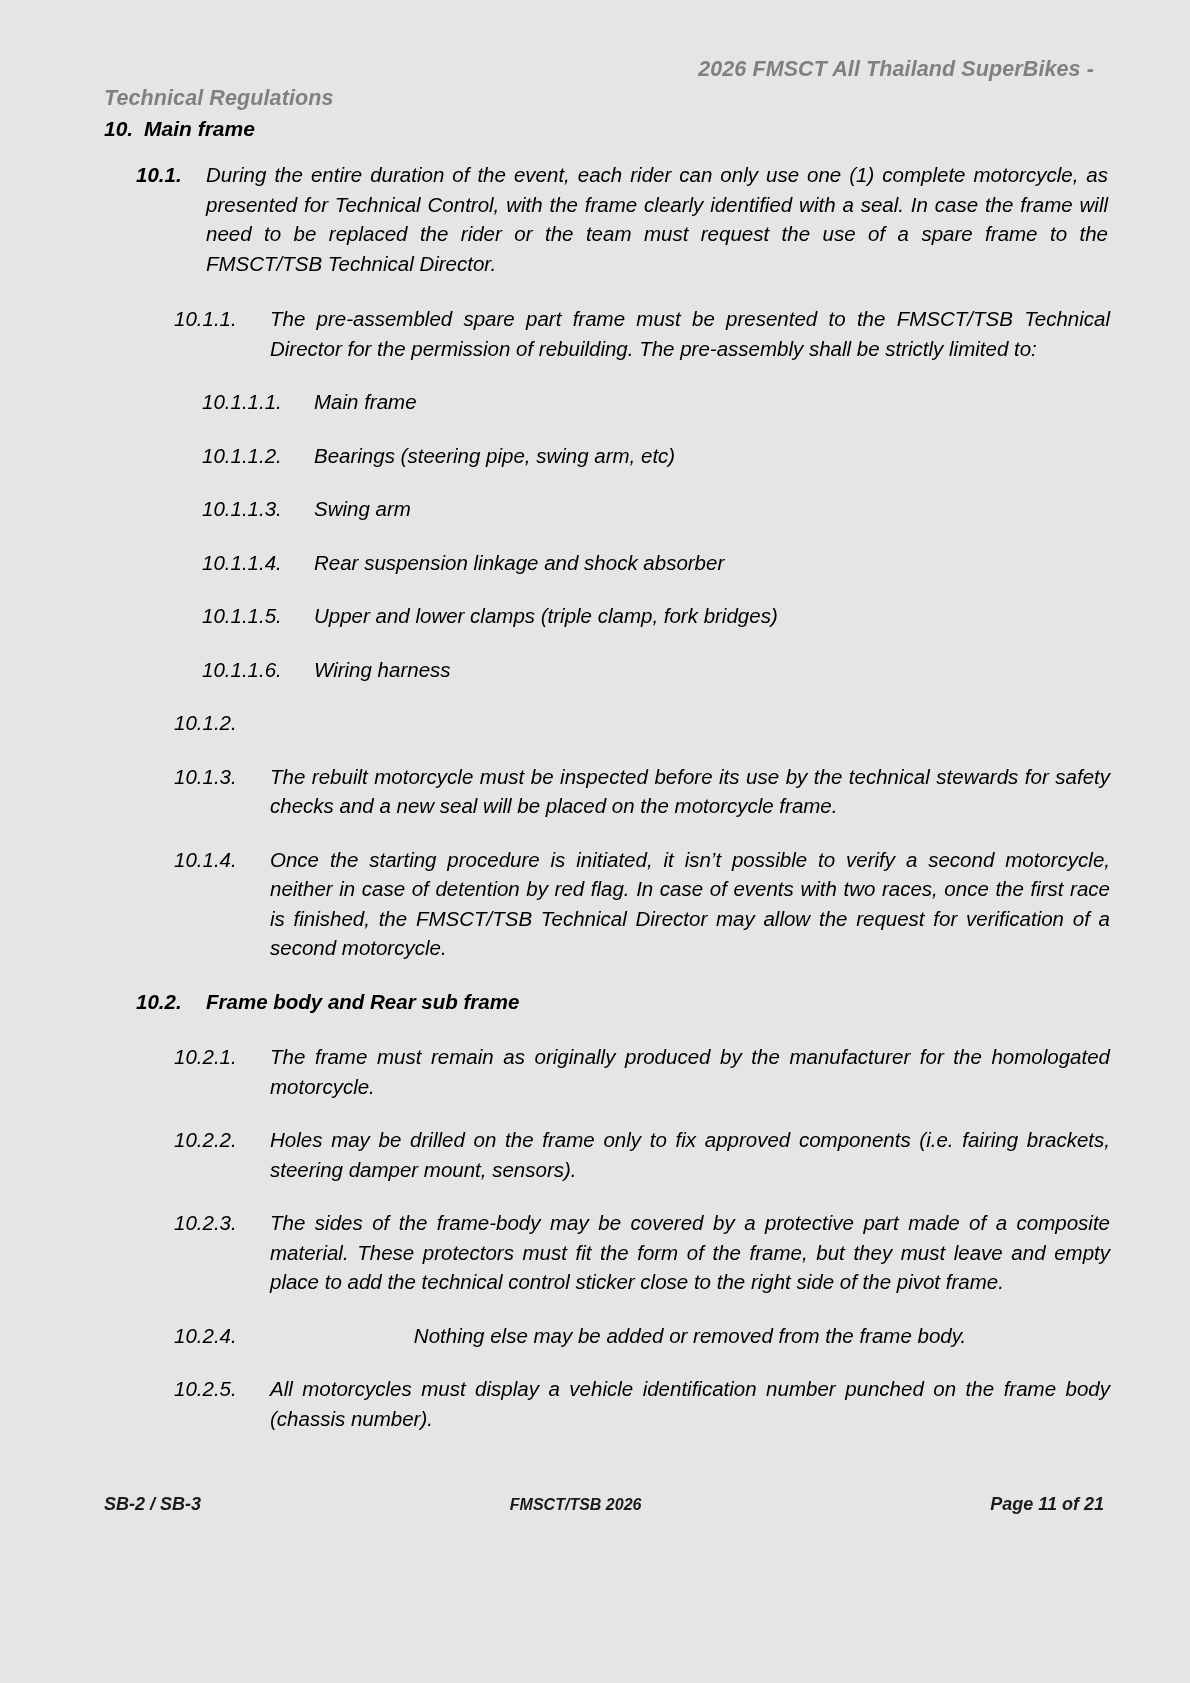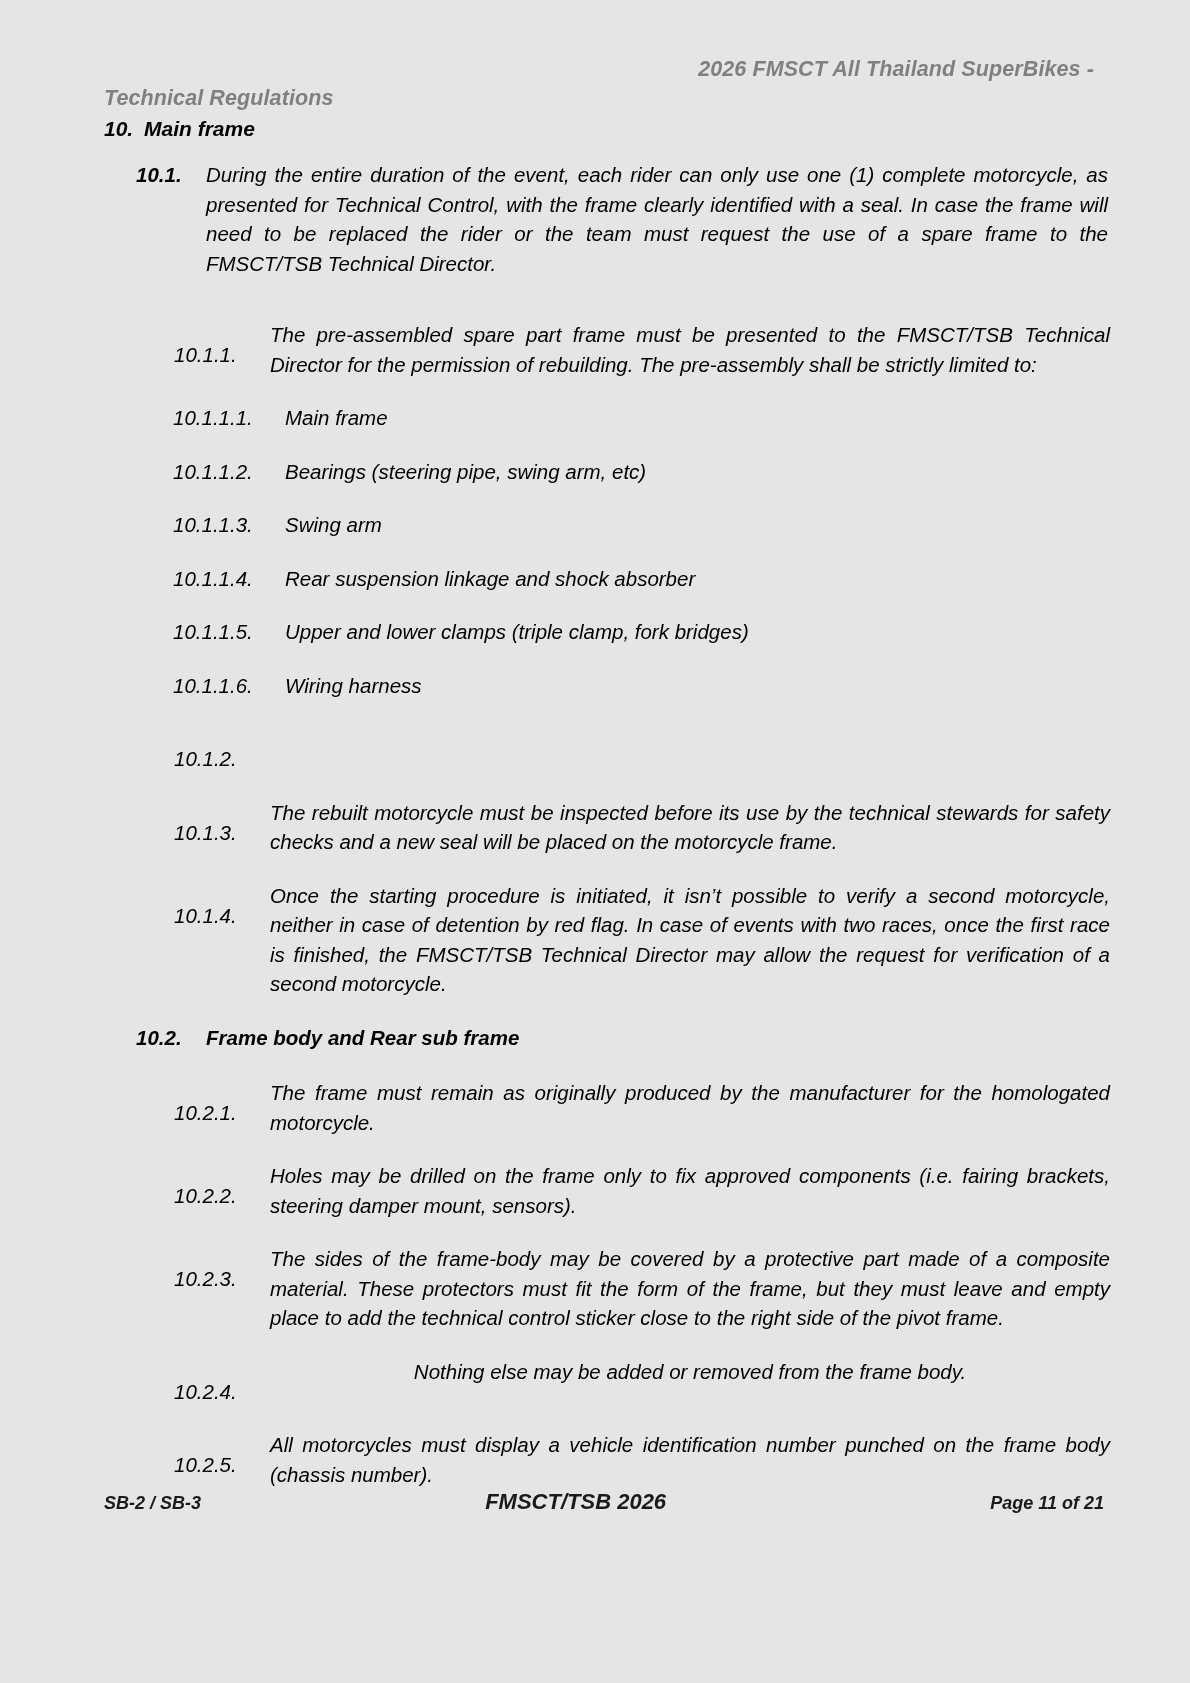--- a/index.html
+++ b/index.html
@@ -90,45 +90,44 @@
   .clause .body {
     flex: 1 1 auto;
     font-size: 20.5px;
     line-height: 1.44;
     text-align: justify;
     text-justify: inter-word;
     hyphens: none;
   }
 
   
-  .lvl1 { margin-left: 32px; margin-bottom: 42px; }
+  .lvl1 { margin-left: 32px; margin-bottom: 26px; }
   .lvl1 > .num {
     font-weight: bold;
     width: 70px;
     flex: 0 0 70px;
   }
   .lvl1 > .body { padding-right: 2px; }
 
   
   .lvl1.heading { margin-bottom: 26px; }
   .lvl1.heading > .body {
     font-weight: bold;
     text-align: left;
   }
 
   
   .lvl2 { margin-left: 70px; margin-bottom: 24px; }
   .lvl2 > .num {
     width: 96px;
     flex: 0 0 96px;
-    margin-top: 20px;
-  }
-
-  
-  .lvl3 { margin-left: 69px; margin-bottom: 24px; }
+  }
+
+  
+  .lvl3 { margin-left: 98px; margin-bottom: 24px; }
   .lvl3 > .num {
     width: 112px;
     flex: 0 0 112px;
   }
   .lvl3 > .body { text-align: left; }
 
   .no-justify > .body { text-align: center; }
 
   
   .footer {
@@ -141,21 +140,21 @@
     font-weight: bold;
     color: #1a1a1a;
   }
   .footer-left {
     flex: 0 0 auto;
     font-size: 18px;
   }
   .footer-center {
     flex: 1 1 auto;
     text-align: center;
-    font-size: 22px;
+    font-size: 16px;
     margin-left: -40px;
   }
   .footer-right {
     flex: 0 0 auto;
     font-size: 18px;
   }
 </style>
 </head>
 <body>
 

